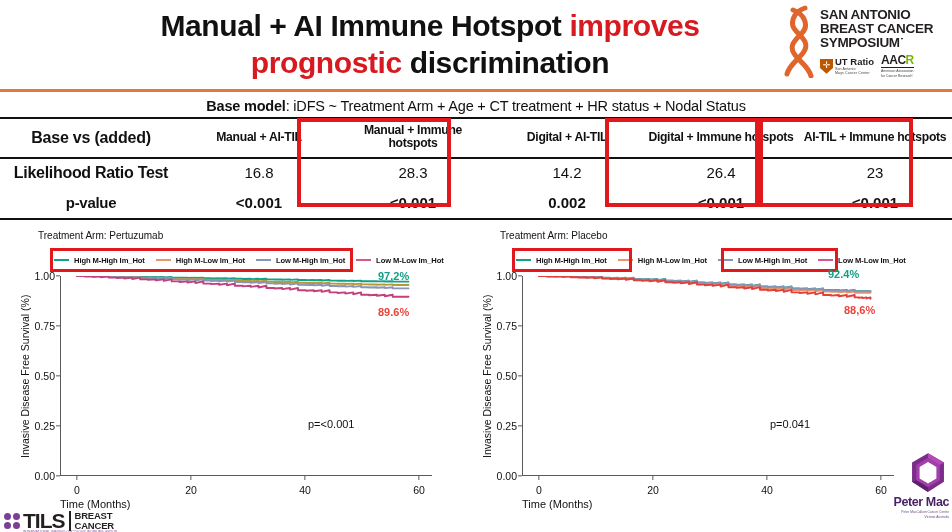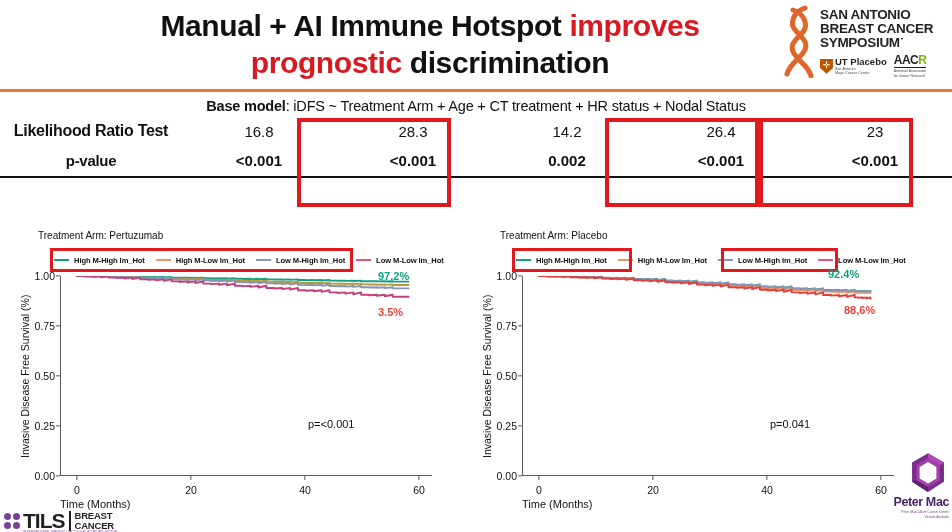--- a/index.html
+++ b/index.html
@@ -183,21 +183,21 @@
       </svg>
     </div>
     <div id="sabcs-text">
       <div class="sabcs-line">SAN ANTONIO</div>
       <div class="sabcs-line">BREAST CANCER</div>
       <div class="sabcs-line">SYMPOSIUM˙</div>
       <div id="sabcs-sub">
         <div class="sub-logo">
           <div id="ut-shield"></div>
           <div>
-            <div class="ut-txt">UT Placebo</div>
+            <div class="ut-txt">UT Ratio</div>
             <div class="ut-small">San Antonio</div>
             <div class="ut-small">Mays Cancer Center</div>
           </div>
         </div>
         <div class="sub-logo">
           <div>
             <div class="aacr-txt"><span>AAC</span><span class="aacr-r">R</span></div>
             <div class="aacr-rule"></div>
             <div class="aacr-small">American Association</div>
             <div class="aacr-small">for Cancer Research˙</div>
@@ -216,20 +216,28 @@
     <table>
       <colgroup>
         <col class="col0">
           <col class="colN">
           <col class="colN">
           <col class="colN">
           <col class="colN">
           <col class="colN">
       </colgroup>
       <tbody>
+        <tr class="hdr thick-top thick-bot">
+          <td class="rowlabel">Base vs (added)</td>
+          <td>Manual + AI-TIL</td>
+          <td>Manual + Immune hotspots</td>
+          <td>Digital + AI-TIL</td>
+          <td>Digital + Immune hotspots</td>
+          <td>AI-TIL + Immune hotspots</td>
+        </tr>
         <tr class="datarow">
           <td class="rowlabel">Likelihood Ratio Test</td>
           <td>16.8</td>
           <td>28.3</td>
           <td>14.2</td>
           <td>26.4</td>
           <td>23</td>
         </tr>
         <tr class="datarow pv thick-bot">
           <td class="rowlabel">p-value</td>
@@ -297,21 +305,21 @@
 
       <svg class="km-svg" width="372" height="200" viewBox="0 0 372 200">
           <path d="M 17.00 0.00 L 24.89 0.00 L 24.89 0.10 L 32.78 0.00 L 32.78 0.20 L 40.68 0.00 L 40.68 0.30 L 48.57 0.00 L 48.57 0.40 L 56.46 0.40 L 56.46 0.55 L 64.35 0.40 L 64.35 0.70 L 72.25 0.40 L 72.25 0.85 L 80.14 0.40 L 80.14 1.00 L 88.03 1.00 L 88.03 1.15 L 95.92 1.00 L 95.92 1.30 L 103.82 1.00 L 103.82 1.45 L 111.71 1.00 L 111.71 1.60 L 119.60 1.60 L 119.60 1.75 L 127.49 1.60 L 127.49 1.90 L 135.38 1.60 L 135.38 2.05 L 143.28 1.60 L 143.28 2.20 L 151.17 2.20 L 151.17 2.35 L 159.06 2.20 L 159.06 2.50 L 166.95 2.20 L 166.95 2.65 L 174.85 2.20 L 174.85 2.80 L 182.74 2.80 L 182.74 2.95 L 190.63 2.80 L 190.63 3.10 L 198.52 2.80 L 198.52 3.25 L 206.42 2.80 L 206.42 3.40 L 214.31 3.40 L 214.31 3.55 L 222.20 3.40 L 222.20 3.70 L 230.09 3.40 L 230.09 3.85 L 237.98 3.40 L 237.98 4.00 L 245.88 4.00 L 245.88 4.15 L 253.77 4.00 L 253.77 4.30 L 261.66 4.00 L 261.66 4.45 L 269.55 4.00 L 269.55 4.60 L 277.45 4.60 L 277.45 4.75 L 285.34 4.60 L 285.34 4.90 L 293.23 4.60 L 293.23 5.05 L 301.12 4.60 L 301.12 5.20 L 309.02 5.20 L 309.02 5.30 L 316.91 5.20 L 316.91 5.40 L 324.80 5.20 L 324.80 5.50 L 332.69 5.20 L 332.69 5.60 L 336.64 5.60 L 336.64 5.60 L 340.58 5.60 L 340.58 5.60 L 344.53 5.60 L 344.53 5.60 L 348.48 5.60 L 348.48 5.60" fill="none" stroke="#13a089" stroke-width="1.9" stroke-linejoin="round" stroke-linecap="round"></path>
           <path d="M 17.00 0.00 L 24.89 0.00 L 24.89 0.20 L 32.78 0.00 L 32.78 0.40 L 40.68 0.00 L 40.68 0.60 L 48.57 0.00 L 48.57 0.80 L 56.46 0.80 L 56.46 1.05 L 64.35 0.80 L 64.35 1.30 L 72.25 0.80 L 72.25 1.55 L 80.14 0.80 L 80.14 1.80 L 88.03 1.80 L 88.03 2.05 L 95.92 1.80 L 95.92 2.30 L 103.82 1.80 L 103.82 2.55 L 111.71 1.80 L 111.71 2.80 L 119.60 2.80 L 119.60 3.05 L 127.49 2.80 L 127.49 3.30 L 135.38 2.80 L 135.38 3.55 L 143.28 2.80 L 143.28 3.80 L 151.17 3.80 L 151.17 4.05 L 159.06 3.80 L 159.06 4.30 L 166.95 3.80 L 166.95 4.55 L 174.85 3.80 L 174.85 4.80 L 182.74 4.80 L 182.74 5.05 L 190.63 4.80 L 190.63 5.30 L 198.52 4.80 L 198.52 5.55 L 206.42 4.80 L 206.42 5.80 L 214.31 5.80 L 214.31 6.05 L 222.20 5.80 L 222.20 6.30 L 230.09 5.80 L 230.09 6.55 L 237.98 5.80 L 237.98 6.80 L 245.88 6.80 L 245.88 7.00 L 253.77 6.80 L 253.77 7.20 L 261.66 6.80 L 261.66 7.40 L 269.55 6.80 L 269.55 7.60 L 277.45 7.60 L 277.45 7.80 L 285.34 7.60 L 285.34 8.00 L 293.23 7.60 L 293.23 8.20 L 301.12 7.60 L 301.12 8.40 L 309.02 8.40 L 309.02 8.55 L 316.91 8.40 L 316.91 8.70 L 324.80 8.40 L 324.80 8.85 L 332.69 8.40 L 332.69 9.00 L 336.64 9.00 L 336.64 9.00 L 340.58 9.00 L 340.58 9.00 L 344.53 9.00 L 344.53 9.00 L 348.48 9.00 L 348.48 9.00" fill="none" stroke="#b59a35" stroke-width="1.9" stroke-linejoin="round" stroke-linecap="round"></path>
           <path d="M 17.00 0.00 L 24.89 0.00 L 24.89 0.25 L 32.78 0.00 L 32.78 0.50 L 40.68 0.00 L 40.68 0.75 L 48.57 0.00 L 48.57 1.00 L 56.46 1.00 L 56.46 1.30 L 64.35 1.00 L 64.35 1.60 L 72.25 1.00 L 72.25 1.90 L 80.14 1.00 L 80.14 2.20 L 88.03 2.20 L 88.03 2.50 L 95.92 2.20 L 95.92 2.80 L 103.82 2.20 L 103.82 3.10 L 111.71 2.20 L 111.71 3.40 L 119.60 3.40 L 119.60 3.70 L 127.49 3.40 L 127.49 4.00 L 135.38 3.40 L 135.38 4.30 L 143.28 3.40 L 143.28 4.60 L 151.17 4.60 L 151.17 4.95 L 159.06 4.60 L 159.06 5.30 L 166.95 4.60 L 166.95 5.65 L 174.85 4.60 L 174.85 6.00 L 182.74 6.00 L 182.74 6.35 L 190.63 6.00 L 190.63 6.70 L 198.52 6.00 L 198.52 7.05 L 206.42 6.00 L 206.42 7.40 L 214.31 7.40 L 214.31 7.75 L 222.20 7.40 L 222.20 8.10 L 230.09 7.40 L 230.09 8.45 L 237.98 7.40 L 237.98 8.80 L 245.88 8.80 L 245.88 9.10 L 253.77 8.80 L 253.77 9.40 L 261.66 8.80 L 261.66 9.70 L 269.55 8.80 L 269.55 10.00 L 277.45 10.00 L 277.45 10.30 L 285.34 10.00 L 285.34 10.60 L 293.23 10.00 L 293.23 10.90 L 301.12 10.00 L 301.12 11.20 L 309.02 11.20 L 309.02 11.50 L 316.91 11.20 L 316.91 11.80 L 324.80 11.20 L 324.80 12.10 L 332.69 11.20 L 332.69 12.40 L 336.64 12.40 L 336.64 12.40 L 340.58 12.40 L 340.58 12.40 L 344.53 12.40 L 344.53 12.40 L 348.48 12.40 L 348.48 12.40" fill="none" stroke="#8a93b8" stroke-width="1.9" stroke-linejoin="round" stroke-linecap="round"></path>
           <path d="M 17.00 0.00 L 24.89 0.00 L 24.89 0.40 L 32.78 0.00 L 32.78 0.80 L 40.68 0.00 L 40.68 1.20 L 48.57 0.00 L 48.57 1.60 L 56.46 1.60 L 56.46 2.05 L 64.35 1.60 L 64.35 2.50 L 72.25 1.60 L 72.25 2.95 L 80.14 1.60 L 80.14 3.40 L 88.03 3.40 L 88.03 3.90 L 95.92 3.40 L 95.92 4.40 L 103.82 3.40 L 103.82 4.90 L 111.71 3.40 L 111.71 5.40 L 119.60 5.40 L 119.60 5.95 L 127.49 5.40 L 127.49 6.50 L 135.38 5.40 L 135.38 7.05 L 143.28 5.40 L 143.28 7.60 L 151.17 7.60 L 151.17 8.15 L 159.06 7.60 L 159.06 8.70 L 166.95 7.60 L 166.95 9.25 L 174.85 7.60 L 174.85 9.80 L 182.74 9.80 L 182.74 10.35 L 190.63 9.80 L 190.63 10.90 L 198.52 9.80 L 198.52 11.45 L 206.42 9.80 L 206.42 12.00 L 214.31 12.00 L 214.31 12.55 L 222.20 12.00 L 222.20 13.10 L 230.09 12.00 L 230.09 13.65 L 237.98 12.00 L 237.98 14.20 L 245.88 14.20 L 245.88 14.75 L 253.77 14.20 L 253.77 15.30 L 261.66 14.20 L 261.66 15.85 L 269.55 14.20 L 269.55 16.40 L 277.45 16.40 L 277.45 17.00 L 285.34 16.40 L 285.34 17.60 L 293.23 16.40 L 293.23 18.20 L 301.12 16.40 L 301.12 18.80 L 309.02 18.80 L 309.02 19.30 L 316.91 18.80 L 316.91 19.80 L 324.80 18.80 L 324.80 20.30 L 332.69 18.80 L 332.69 20.80 L 336.64 20.80 L 336.64 20.80 L 340.58 20.80 L 340.58 20.80 L 344.53 20.80 L 344.53 20.80 L 348.48 20.80 L 348.48 20.80" fill="none" stroke="#c2407c" stroke-width="1.9" stroke-linejoin="round" stroke-linecap="round"></path>
         </svg>
 
       <div class="pval" style="left:248px; top:142px;">p=&lt;0.001</div>
       <div class="endlabel teal" style="left:318px; top:-6px;">97.2%</div>
-      <div class="endlabel red" style="left:318px; top:30px;">3.5%</div>
+      <div class="endlabel red" style="left:318px; top:30px;">89.6%</div>
     </div>
 
     <div class="xlabel">Time (Months)</div>
   </div>
 
   <div class="chart" id="chart-right">
     <div class="chart-title">Treatment Arm: Placebo</div>
 
     <div class="legend">
       <div class="leg-item">

